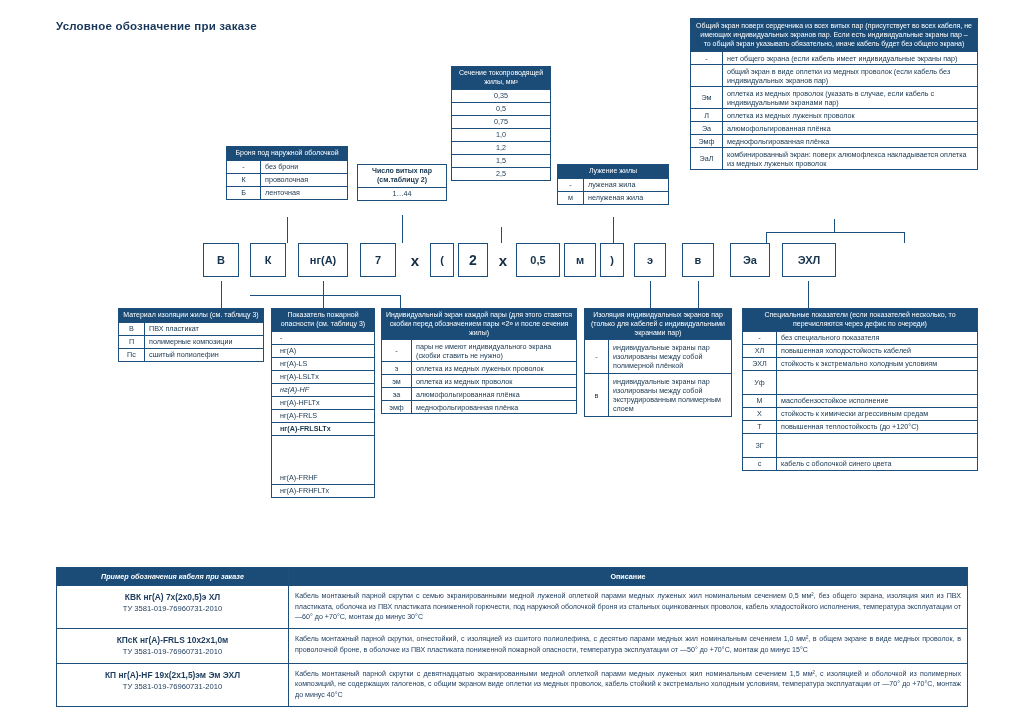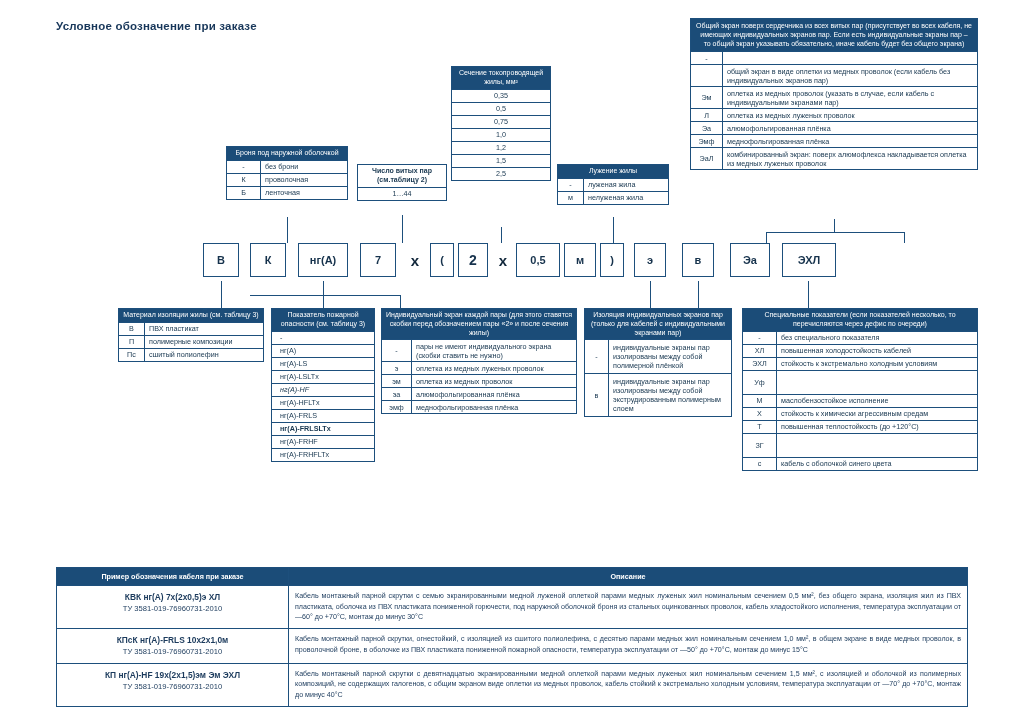--- a/index.html
+++ b/index.html
@@ -151,20 +151,21 @@
     <div class="row">
       <div class="c key" style="width:26px;min-width:26px;">м</div>
       <div class="c val">нелуженая жила</div>
     </div>
   </div>
 
   <div class="tbl" style="left:690px;top:18px;width:288px;">
     <div class="hd" style="padding:3px 5px;">Общий экран поверх сердечника из всех витых пар (присутствует во всех кабеля, не имеющих индивидуальных экранов пар. Если есть индивидуальные экраны пар – то общий экран указывать обязательно, иначе кабель будет без общего экрана)</div>
     <div class="row">
         <div class="c key" style="width:32px;min-width:32px;">-</div>
+        <div class="c val">нет общего экрана (если кабель имеет индивидуальные экраны пар)</div>
       </div>
     <div class="row">
         <div class="c key" style="width:32px;min-width:32px;"></div>
         <div class="c val">общий экран в виде оплетки из медных проволок (если кабель без индивидуальных экранов пар)</div>
       </div>
     <div class="row">
         <div class="c key" style="width:32px;min-width:32px;">Эм</div>
         <div class="c val">оплетка из медных проволок (указать в случае, если кабель с индивидуальными экранами пар)</div>
       </div>
     <div class="row">
@@ -256,21 +257,21 @@
     <div class="row">
         <div class="c val" style="padding-left:8px;">нг(А)-HFLTx</div>
       </div>
     <div class="row">
         <div class="c val" style="padding-left:8px;">нг(А)-FRLS</div>
       </div>
     <div class="row">
         <div class="c val" style="padding-left:8px;font-weight:bold;">нг(А)-FRLSLTx</div>
       </div>
     <div class="row">
-        <div class="c val" style="padding-left:8px;">нг(А)-FRHF</div>
+        <div class="c val" style="padding-left:8px;margin-top:36px;">нг(А)-FRHF</div>
       </div>
     <div class="row">
         <div class="c val" style="padding-left:8px;">нг(А)-FRHFLTx</div>
       </div>
   </div>
 
   <div class="tbl" style="left:203px;top:308px;width:0;"></div>
   <div class="tbl" style="left:204px;top:308px;width:0;"></div>
 
   <div class="tbl" style="left:204px;top:308px;width:0;"></div>
@@ -348,21 +349,21 @@
         <div class="c key" style="width:34px;min-width:34px;">ЗГ</div>
       </div>
     <div class="row">
         <div class="c key" style="width:34px;min-width:34px;">с</div>
         <div class="c val">кабель с оболочкой синего цвета</div>
       </div>
   </div>
 
   <div class="ex">
     <div class="exhead">
-      <div style="width:232px;min-width:232px;border-right:1px solid #1d4f7c;">Пример обозначения кабеля при заказе</div>
+      <div style="width:232px;min-width:232px;border-right:1px solid #1d4f7c;font-style:italic;">Пример обозначения кабеля при заказе</div>
       <div style="flex:1;">Описание</div>
     </div>
     <div class="exrow">
       <div class="lft">
         <b>КВК нг(А) 7х(2х0,5)э ХЛ</b><br>
         <span>ТУ 3581-019-76960731-2010</span>
       </div>
       <div class="rgt">Кабель монтажный парной скрутки с семью экранированными медной луженой оплеткой парами медных луженых жил номинальным сечением 0,5 мм², без общего экрана, изоляция жил из ПВХ пластиката, оболочка из ПВХ пластиката пониженной горючести, под наружной оболочкой броня из стальных оцинкованных проволок, кабель хладостойкого исполнения, температура эксплуатации от —60° до +70°С, монтаж до минус 30°С</div>
     </div>
     <div class="exrow">

